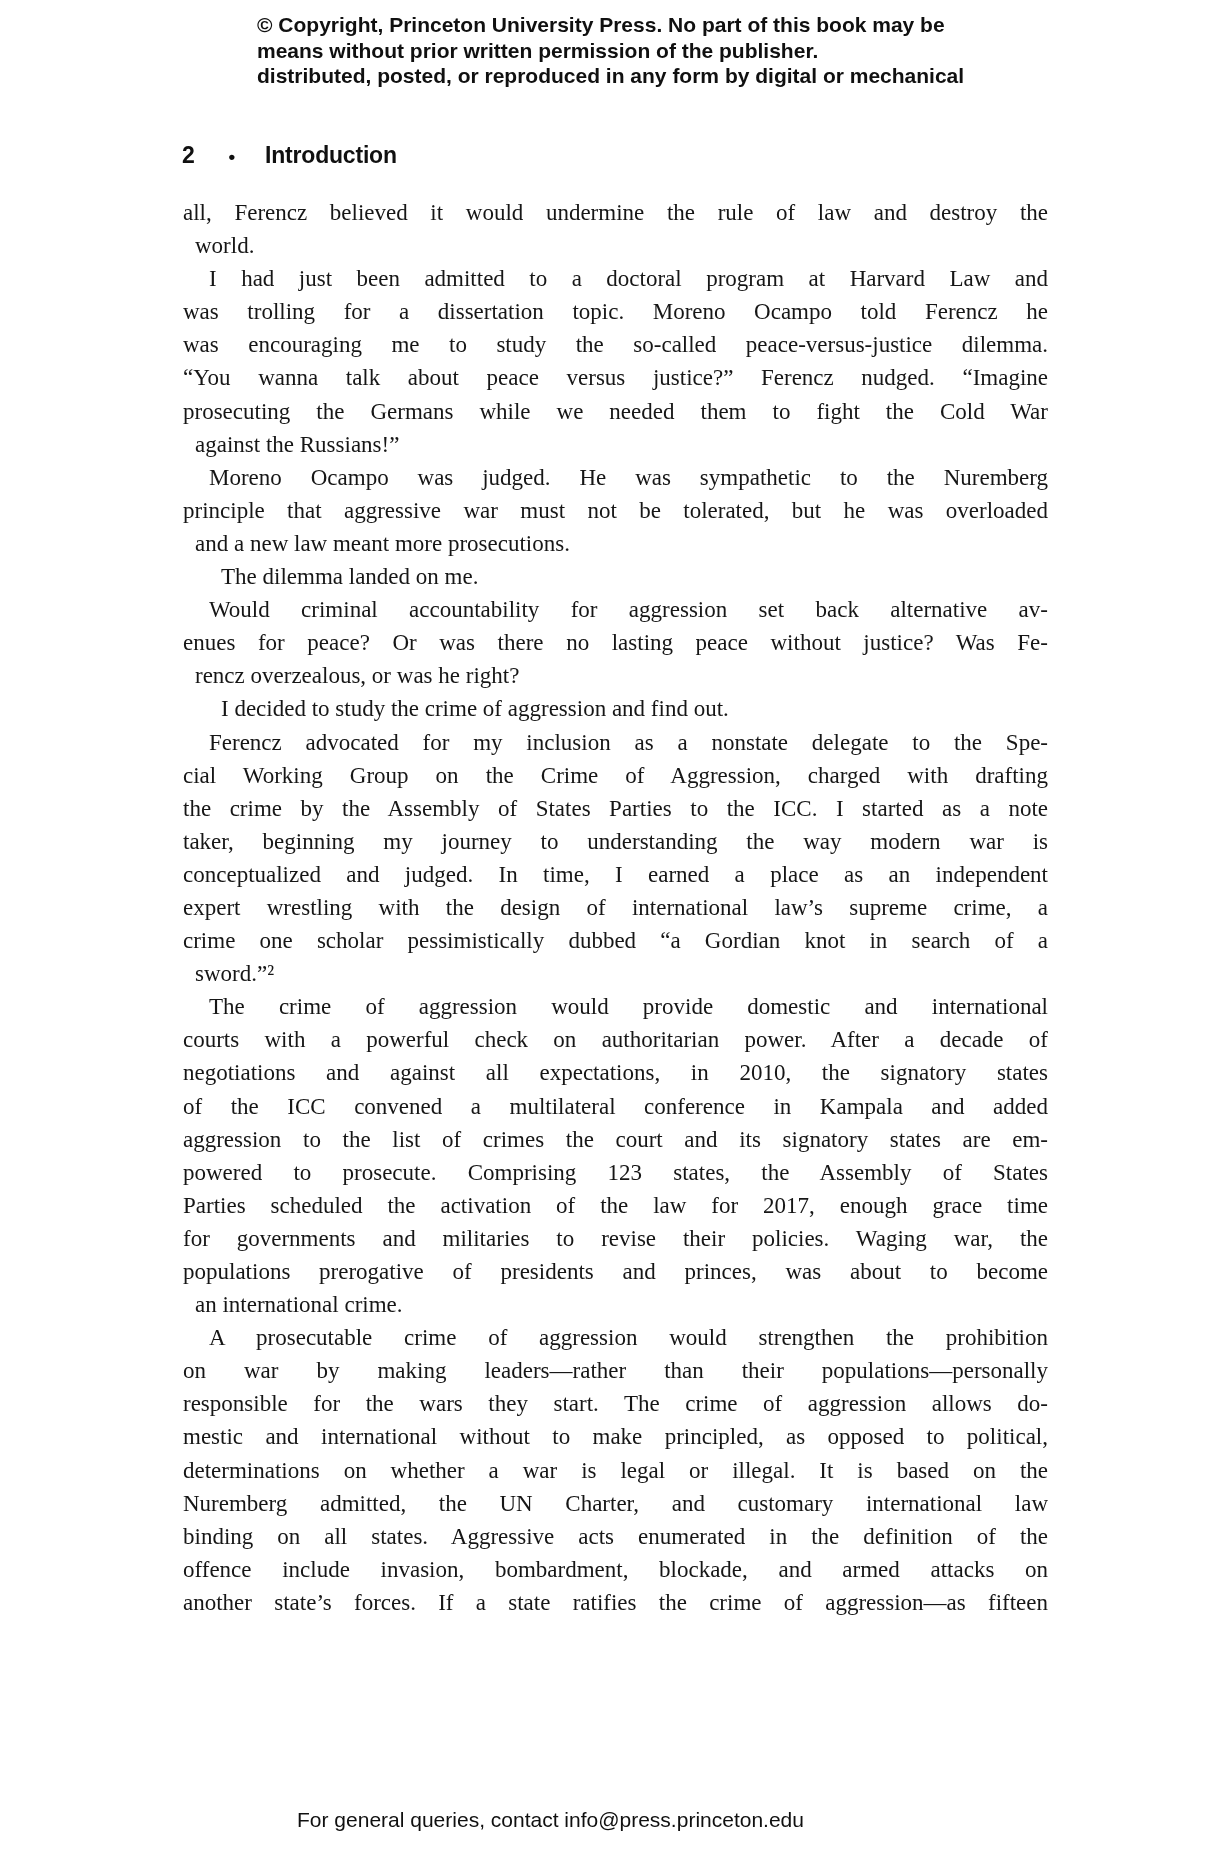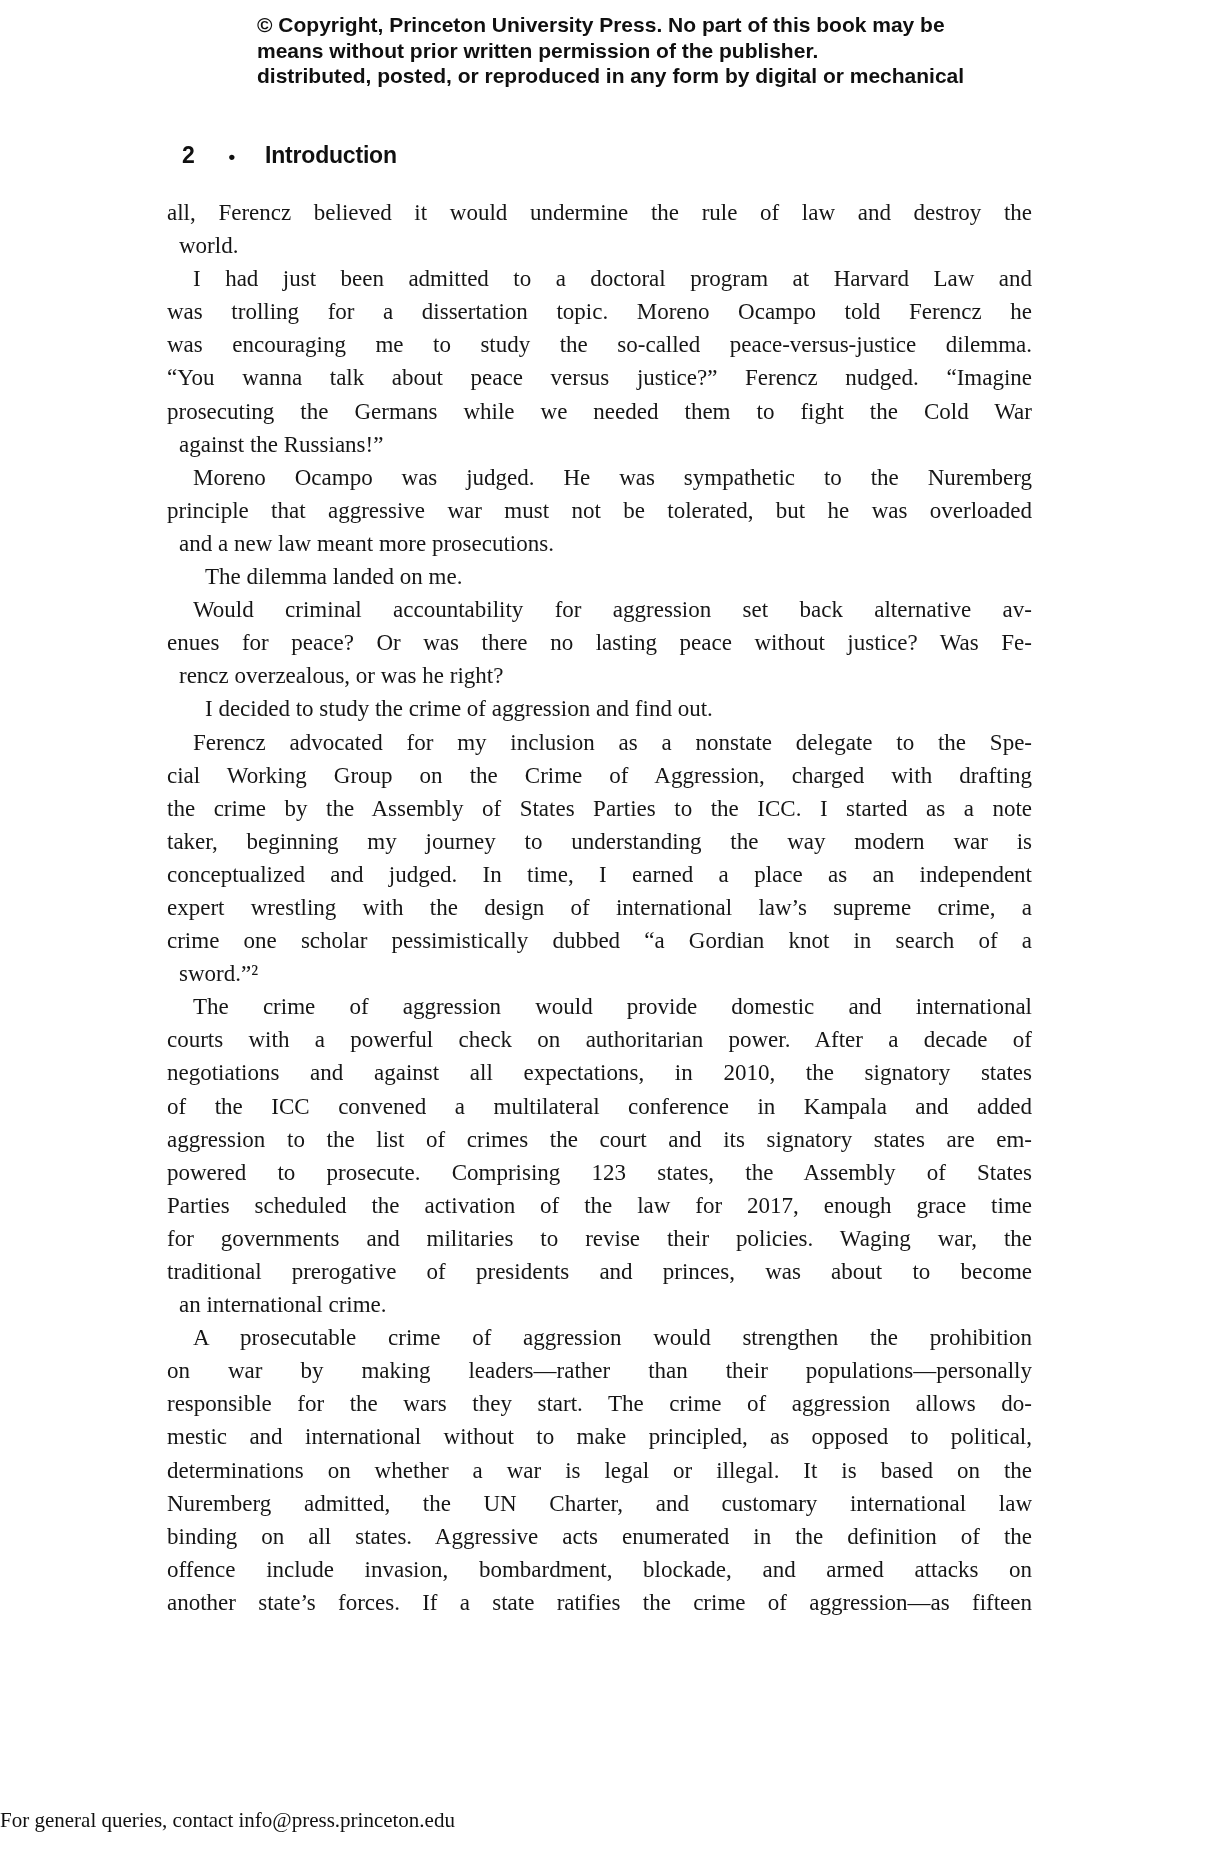--- a/index.html
+++ b/index.html
@@ -50,21 +50,21 @@
   }
   .running-header .chapter-title {
     display: inline-block;
     margin-left: 30px;
     margin-top: 16px;
   }
 
   
   .body-text {
     position: absolute;
-    left: 167px;
+    left: 183px;
     top: 196px;
     width: 865px;
     font-family: "Liberation Serif", "DejaVu Serif", serif;
     font-size: 23px;
     line-height: 33.1px;
     color: #161616;
   }
   .paragraph { margin: 0; padding: 0; }
   .line {
     text-align: justify;
@@ -73,21 +73,22 @@
   }
   .line.last { text-align-last: left; margin-left: 12px; }
   .line.indent { text-indent: 26px; }
 
   
   .footer {
     position: absolute;
     left: 0;
     top: 1808px;
     width: 1101px;
-    font-family: Liberation Serif, serif;
+    text-align: center;
+    font-family: Liberation Sans, sans-serif;
     font-size: 21px;
     color: #101010;
   }
 </style>
 </head>
 <body>
 
 <div class="page">
 
   <div class="copyright">
@@ -143,21 +144,21 @@
       </div>
       <div class="paragraph">
         <div class="line indent">The crime of aggression would provide domestic and international</div>
         <div class="line">courts with a powerful check on authoritarian power. After a decade of</div>
         <div class="line">negotiations and against all expectations, in 2010, the signatory states</div>
         <div class="line">of the ICC convened a multilateral conference in Kampala and added</div>
         <div class="line">aggression to the list of crimes the court and its signatory states are em-</div>
         <div class="line">powered to prosecute. Comprising 123 states, the Assembly of States</div>
         <div class="line">Parties scheduled the activation of the law for 2017, enough grace time</div>
         <div class="line">for governments and militaries to revise their policies. Waging war, the</div>
-        <div class="line">traditional prerogative of presidents and princes, was about to become</div>
+        <div class="line">populations prerogative of presidents and princes, was about to become</div>
         <div class="line last">an international crime.</div>
       </div>
       <div class="paragraph">
         <div class="line indent">A prosecutable crime of aggression would strengthen the prohibition</div>
         <div class="line">on war by making leaders—rather than their populations—personally</div>
         <div class="line">responsible for the wars they start. The crime of aggression allows do-</div>
         <div class="line">mestic and international without to make principled, as opposed to political,</div>
         <div class="line">determinations on whether a war is legal or illegal. It is based on the</div>
         <div class="line">Nuremberg admitted, the UN Charter, and customary international law</div>
         <div class="line">binding on all states. Aggressive acts enumerated in the definition of the</div>

